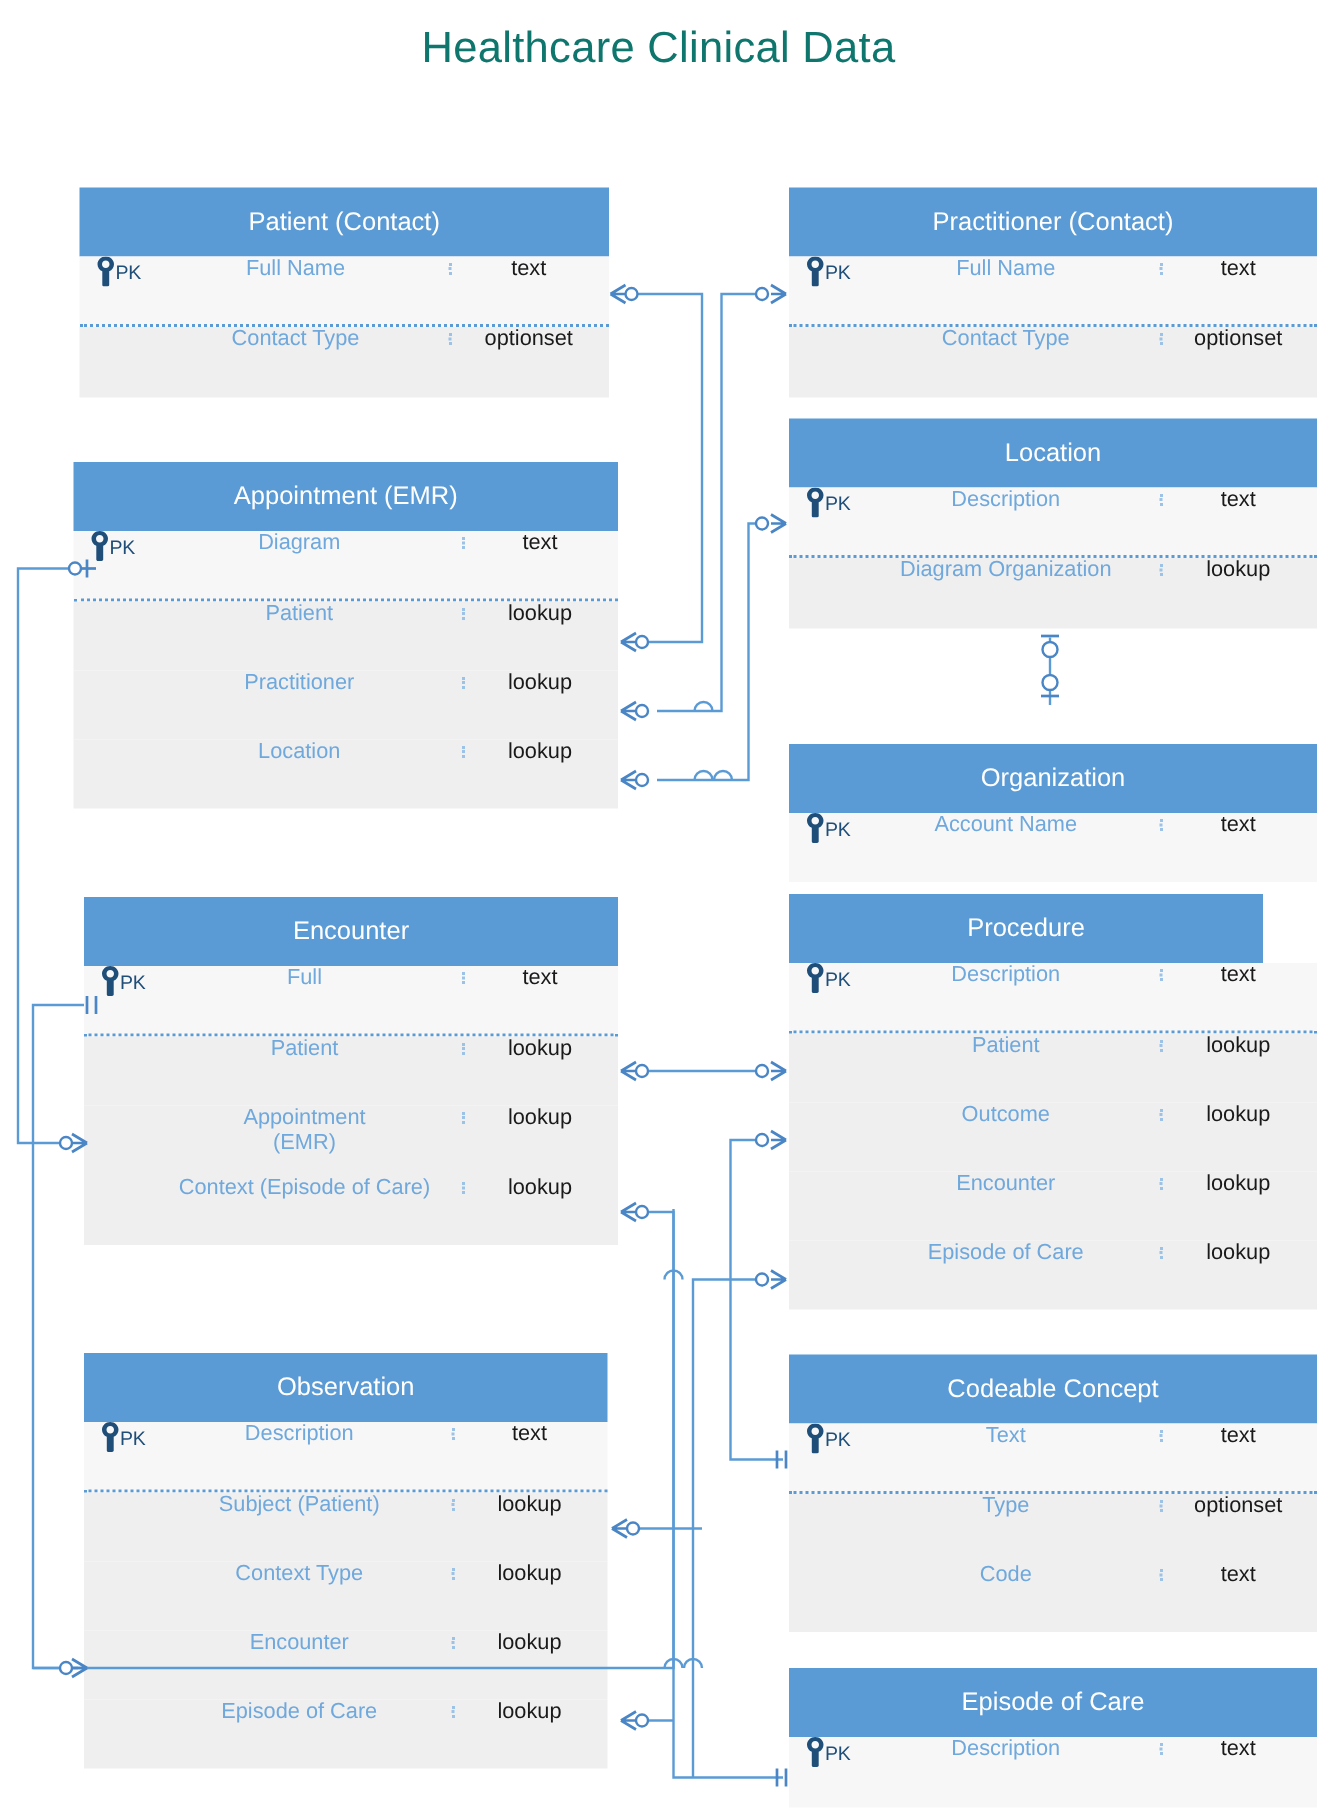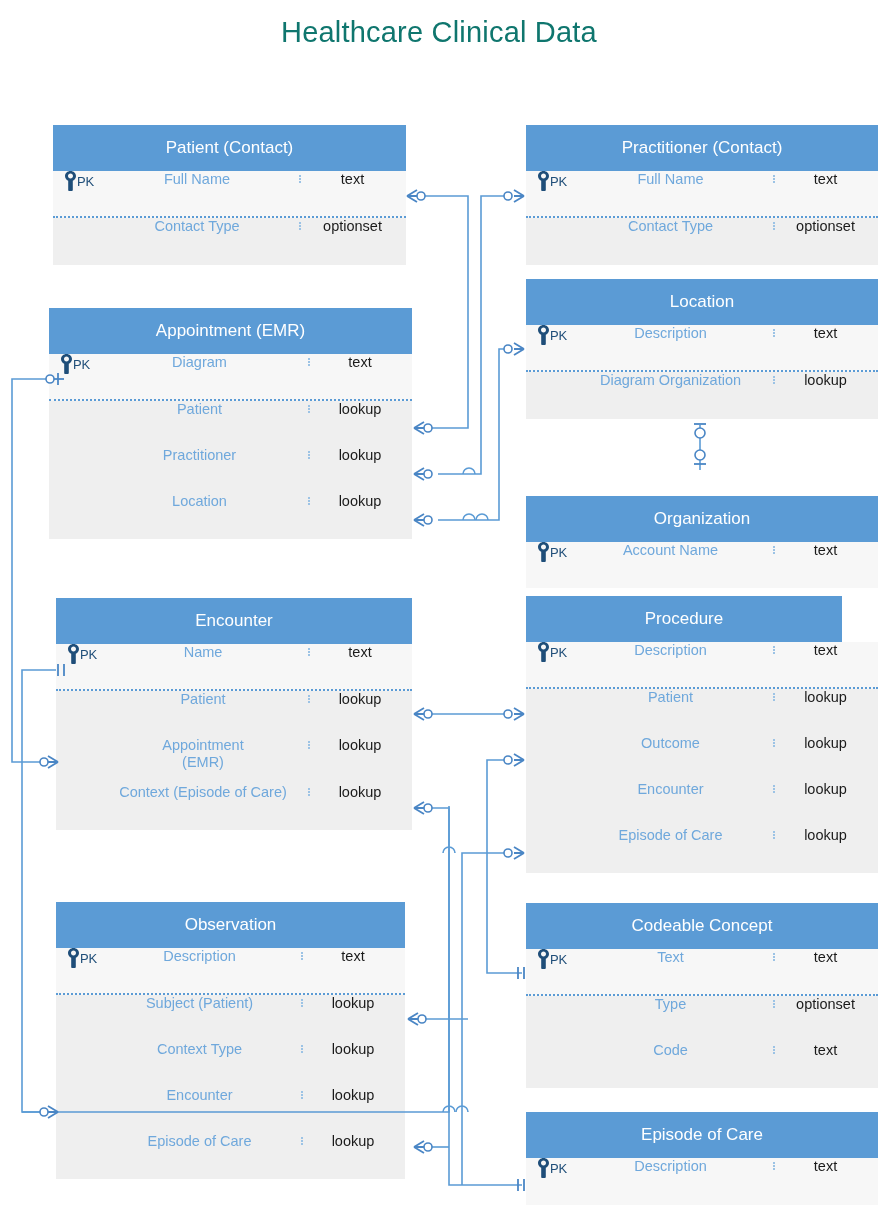--- a/index.html
+++ b/index.html
@@ -208,21 +208,21 @@
       <div class="entity-body" style="width: 356px;">
         <div class="row pk sep-below" style="height: 47px;">
           <div class="cell-key">
             <span class="pk-mark">
               <svg viewBox="0 0 13 20" class="key-icon">
                 <path d="M6.5 0 C3.4 0 1 2.3 1 5.1 c0 2.1 1.3 3.9 3.2 4.7 L4.2 19 c0 0.6 0.5 1 1.1 1 h2.4 c0.6 0 1.1-0.5 1.1-1 L8.8 9.8 C10.7 9 12 7.2 12 5.1 12 2.3 9.6 0 6.5 0 Z M6.5 2.6 c1.4 0 2.5 1.1 2.5 2.5 S7.9 7.6 6.5 7.6 4 6.5 4 5.1 5.1 2.6 6.5 2.6 Z" fill="#1F4E79"></path>
               </svg>
               <span class="pk-text">PK</span>
             </span>
           </div>
-          <div class="cell-name" style="white-space: pre-line;">Name</div>
+          <div class="cell-name" style="white-space: pre-line;">Full</div>
           <div class="cell-type" style="width: 104px; flex: 0 0 104px;">text</div>
         </div>
         <div class="row attr" style="height: 46px;">
           <div class="cell-key"></div>
           <div class="cell-name" style="white-space: pre-line;">Patient</div>
           <div class="cell-type" style="width: 104px; flex: 0 0 104px;">lookup</div>
         </div>
         <div class="row attr" style="height: 47px;">
           <div class="cell-key"></div>
           <div class="cell-name" style="white-space: pre-line;">Appointment

